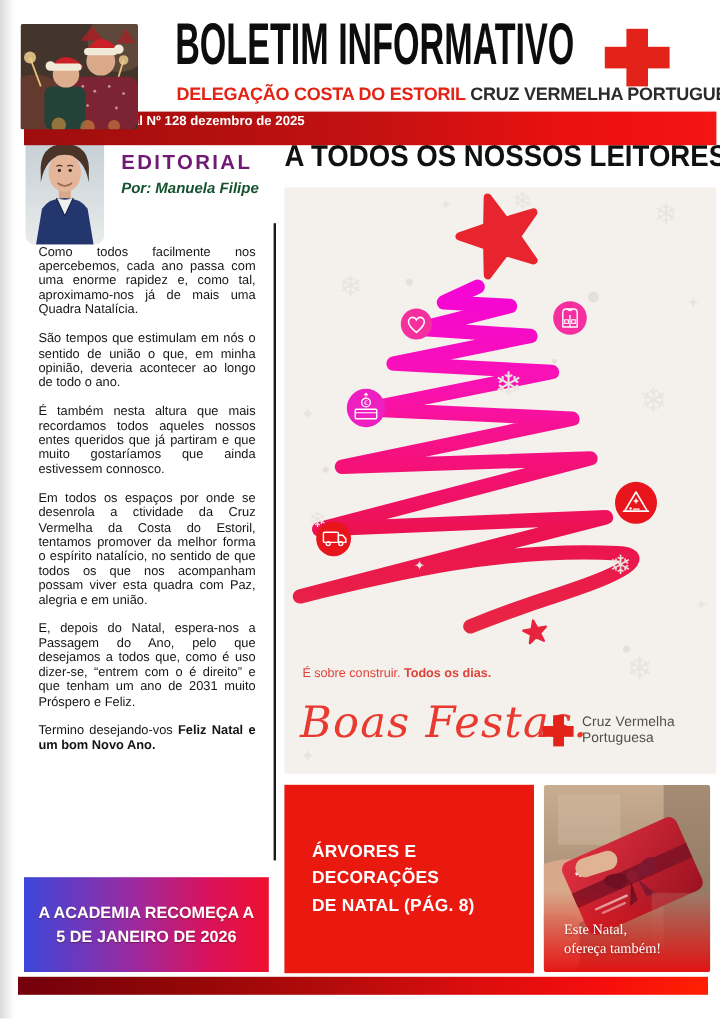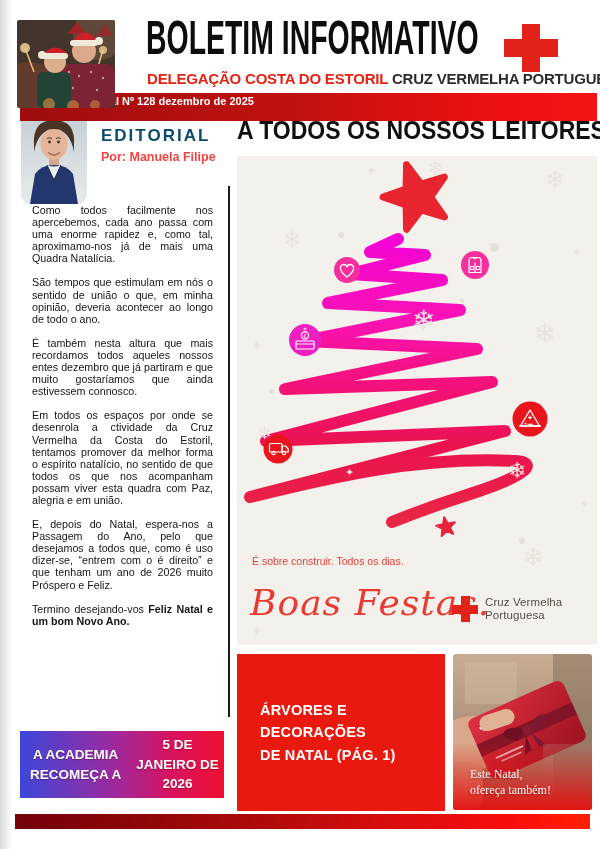--- a/index.html
+++ b/index.html
@@ -24,46 +24,46 @@
   .masthead-sub .dark { color:#2b2b2b; }
   .pub-bar { position:absolute; left:20px; top:93px; width:577px; height:28px;
     background:linear-gradient(90deg,#9e0d0d,#c41111 50%,#ea1010 78%,#f51414);
     color:#ffffff; font-size:11px; font-weight:bold; text-align:left;
     line-height:16px; padding-right:7px; z-index:2; }
 
   
   .editorial-photo { position:absolute; left:21px; top:112px; width:66px; height:92px;
     border-radius:9px; overflow:hidden; }
   .editorial-heading { position:absolute; left:101px; top:126px; font-size:17px; font-weight:bold;
-    letter-spacing:2px; color:#0c4a6e; }
+    letter-spacing:2px; color:#701a75; }
   .editorial-byline { position:absolute; left:101px; top:150px; font-size:12.5px;
-    font-weight:bold; color:#ef4444; }
+    font-weight:bold; font-style:italic; color:#14532d; }
   .editorial-body { position:absolute; left:20px; top:192px; width:205px; height:537px;
     font-size:10.7px; line-height:1.13; color:#151515; text-align:justify; overflow:hidden; }
   .editorial-body p { margin:12px; }
   .column-divider { position:absolute; left:228px; top:186px; width:2px; height:531px; background:#1a1a1a; }
 
-  .academia-box { position:absolute; left:20px; top:731px; width:204px; height:67px;
+  .academia-box { position:absolute; left:20px; top:731px; width:204px; height:79px;
     background:linear-gradient(90deg,#3c47d9,#9c2aa0 45%,#d9125c 75%,#ee1030);
-    display:flex; justify-content:center; align-items:center;
+    display:flex; flex-direction:column; justify-content:center; align-items:center;
     color:#ffffff; font-weight:bold; font-size:13.5px; text-align:center; line-height:1.45;
     text-shadow:0 1px 1px rgba(80,0,0,.45); }
 
   
   .leitores-heading { position:absolute; left:237px; top:116px; font-size:25px; font-weight:bold;
     color:#101010; white-space:nowrap; transform:scaleX(.92); transform-origin:left top;
     letter-spacing:0px; }
   .greeting-card { position:absolute; left:237px; top:156px; width:360px; height:489px;
     background:#f4f1ed; border-radius:2px; overflow:hidden; }
   .greeting-card svg.tree { position:absolute; left:0; top:0; }
   .deco { position:absolute; color:#e9e4de; pointer-events:none; line-height:1; }
   .deco.dot { background:#e5e0da; border-radius:50%; }
   .card-message { position:absolute; left:252px; top:555px; font-size:10.5px; color:#e0423a;
     line-height:1.32; }
-  .card-message b { font-weight:normal; }
+  .card-message b { font-weight:bold; }
   .boas-festas { position:absolute; left:250px; top:582px; font-family:"DejaVu Serif", serif;
     font-style:italic; font-size:36px; color:#e83a30; letter-spacing:1px; }
   .cvp-logo { position:absolute; left:452px; top:596px; display:flex; align-items:flex-end; }
   .cvp-cross { position:relative; width:26px; height:26px; margin-right:7px; }
   .cvp-cross .v { position:absolute; left:8.5px; top:0; width:9px; height:26px; background:#e32219; }
   .cvp-cross .h { position:absolute; left:0; top:8.5px; width:26px; height:9px; background:#e32219; }
   .cvp-text { font-size:11.5px; color:#544e47; line-height:1.15; letter-spacing:0.1px; }
 
   
   .arvores-box { position:absolute; left:237px; top:654px; width:208px; height:157px;
@@ -150,23 +150,23 @@
       <path d="M26,53 L33,68 L40,53 Q33,56 26,53 Z" fill="#f0f0f0"></path>
       <path d="M26,53 L33,68 M40,53 L33,68" stroke="#16254c" stroke-width="1" fill="none"></path>
     </svg>
   </div>
   <div class="editorial-heading">EDITORIAL</div>
   <div class="editorial-byline">Por: Manuela Filipe</div>
 
   <div class="editorial-body">
     <p>Como todos facilmente nos apercebemos, cada ano passa com uma enorme rapidez e, como tal, aproximamo-nos já de mais uma Quadra Natalícia.</p>
     <p>São tempos que estimulam em nós o sentido de união o que, em minha opinião, deveria acontecer ao longo de todo o ano.</p>
-    <p>É também nesta altura que mais recordamos todos aqueles nossos entes dezembro que já partiram e que muito gostaríamos que ainda estivessem connosco.</p>
+    <p>É também nesta altura que mais recordamos todos aqueles nossos entes queridos que já partiram e que muito gostaríamos que ainda estivessem connosco.</p>
     <p>Em todos os espaços por onde se desenrola a ctividade da Cruz Vermelha da Costa do Estoril, tentamos promover da melhor forma o espírito natalício, no sentido de que todos os que nos acompanham possam viver esta quadra com Paz, alegria e em união.</p>
-    <p>E, depois do Natal, espera-nos a Passagem do Ano, pelo que desejamos a todos que, como é uso dizer-se, “entrem com o é direito” e que tenham um ano de 2026 muito Próspero e Feliz.</p>
+    <p>E, depois do Natal, espera-nos a Passagem do Ano, pelo que desejamos a todos que, como é uso dizer-se, “entrem com o é direito” e que tenham um ano de 2031 muito Próspero e Feliz.</p>
     <p><span>Termino desejando-vos </span><strong>Feliz Natal e um bom Novo Ano.</strong></p>
   </div>
 
   <div class="column-divider"></div>
 
   <div class="academia-box">
     <div>A ACADEMIA RECOMEÇA A</div>
     <div>5 DE JANEIRO DE 2026</div>
   </div>
 
@@ -266,21 +266,21 @@
         <div class="h"></div>
       </div>
     <div class="cvp-text">
       <div>Cruz Vermelha</div>
       <div>Portuguesa</div>
     </div>
   </div>
 
   <div class="arvores-box">
     <div>ÁRVORES E DECORAÇÕES</div>
-    <div>DE NATAL (PÁG. 1)</div>
+    <div>DE NATAL (PÁG. 8)</div>
   </div>
 
   <div class="gift-photo">
     <svg width="139" height="156" viewBox="0 0 139 156">
       <defs>
         <linearGradient id="gbg" x1="0" y1="0" x2="0" y2="1">
           <stop offset="0" stop-color="#c9ad92"></stop>
             <stop offset="1" stop-color="#8f7660"></stop>
         </linearGradient>
         <linearGradient id="cardG" x1="0" y1="0" x2="1" y2="1">

